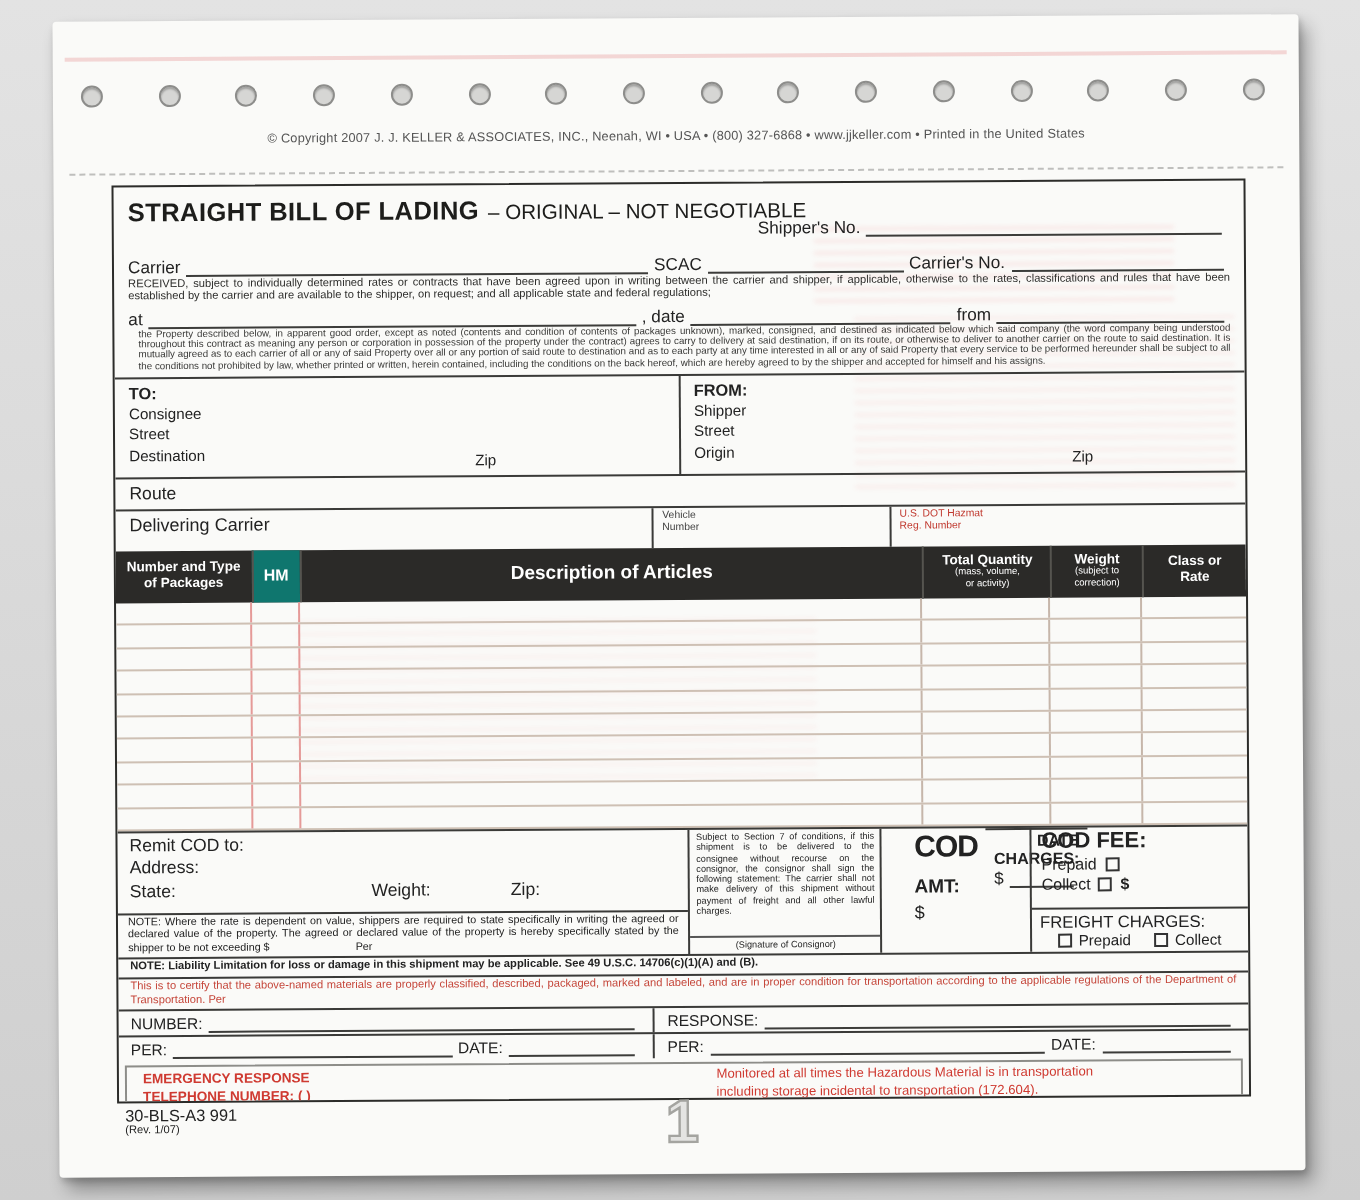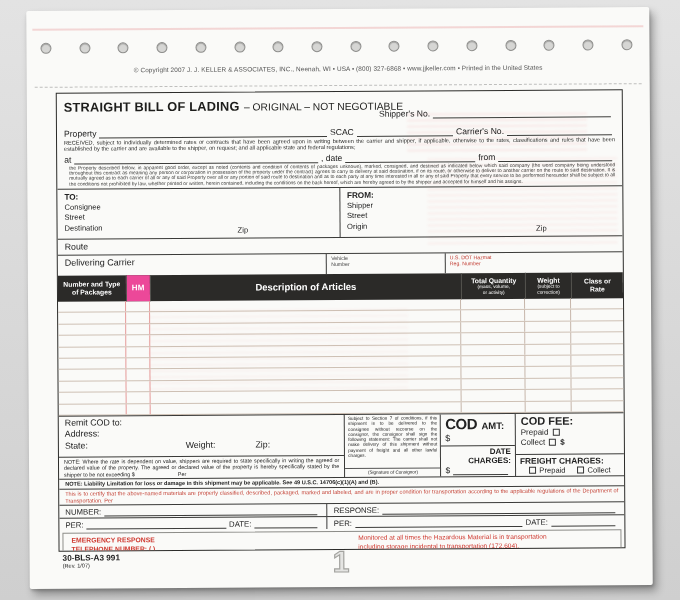--- a/index.html
+++ b/index.html
@@ -58,67 +58,67 @@
   .deliv-main { width:47.5%; padding:2px 7px; font-size:9px; }
   .deliv-cell { border-left:1px solid #3a3a38; padding:1px 4px; font-size:5.2px; line-height:1.2; white-space:pre-line; }
   .deliv-veh { width:21%; color:#444; }
   .deliv-dot { width:31.5%; color:#c0392f; }
 
   .thead { display:flex; background:#2b2a28; color:#fff; height:26px; }
   .th { display:flex; flex-direction:column; align-items:center; justify-content:center; text-align:center;
         font-weight:bold; font-size:6.8px; line-height:1.15; border-left:1px solid #55544f; white-space:pre-line;}
   .th:first-child { border-left:none; }
   .th .sub { font-weight:normal; font-size:4.8px; white-space:pre-line; }
-  .w0{width:12%;} .w1{width:4.2%; background:#ec4899;} .w2{width:55.2%;} .w3{width:11.3%;} .w4{width:8.1%;} .w5{flex:1;}
+  .w0{width:12%;} .w1{width:4.2%; background:#0f766e;} .w2{width:55.2%;} .w3{width:11.3%;} .w4{width:8.1%;} .w5{flex:1;}
   .w1.th{ font-size:8px; }
 
   .tbody { height:114px; }
   .trow { display:flex; height:11.4px; border-bottom:1px solid #cec0b4; }
   .tcell { height:100%; border-right:1px solid #c6b6aa; }
   .tcell.c0{width:12%; border-right-color:#e59a98;} .tcell.c1{width:4.2%; border-right-color:#e59a98;}
   .tcell.c2{width:55.2%;} .tcell.c3{width:11.3%;} .tcell.c4{width:8.1%;} .tcell.c5{flex:1; border-right:none;}
 
   .codSec { display:flex; border-top:1px solid #3a3a38; height:63px; }
   .cod-left { width:50.5%; display:flex; flex-direction:column; }
   .cod-addr { padding:1px 6px; font-size:8.8px; line-height:1.3; flex:1; }
   .cod-addr .inline { display:flex; gap:4px; }
   .cod-note { border-top:1px solid #3a3a38; font-size:5.4px; line-height:1.18; text-align:justify; padding:1px 5px; }
   .cod-sign { width:17%; border-left:1px solid #3a3a38; display:flex; flex-direction:column; font-size:4.6px; line-height:1.15; }
   .cod-sign .stmt { flex:1; padding:1px 3px; text-align:justify; }
   .cod-sign .cap { border-top:1px solid #555; text-align:center; padding:1px 0 2px; font-size:4.6px; }
-  .cod-amt { width:13.2%; border-left:1px solid #3a3a38; display:flex; flex-direction:column; }
+  .cod-amt { width:13.2%; border-left:1px solid #3a3a38; display:flex; flex-direction:row;padding-left:12px; }
   .amt-top { flex:1; padding:1px 4px; }
   .codBig { font-weight:bold; font-size:15px; letter-spacing:-.5px; font-stretch:condensed; }
   .amtLbl { font-size:9.5px; font-weight:bold; }
   .dollar { font-size:9px; display:block; }
   .tot { border-top:1px solid #3a3a38; padding:1px 4px; }
   .totLbl { font-weight:bold; font-size:8px; text-align:right; display:block; }
   .totFill { display:flex; font-size:8.5px; align-items:flex-end; }
   .cod-fee { flex:1; border-left:1px solid #3a3a38; display:flex; flex-direction:column; }
   .fee-top { flex:1; padding:1px 5px; }
   .feeLbl { font-weight:bold; font-size:11px; display:block; }
   .chkRow { display:flex; align-items:center; gap:4px; font-size:8px; margin-top:1px; }
   .chk { width:7px; height:7px; border:1px solid #333; display:inline-block; background:#fbfbf9; }
   .freight { border-top:1px solid #3a3a38; padding:1px 4px; }
-  .frLbl { font-weight:bold; font-size:8.4px; display:block; }
+  .frLbl { font-weight:normal; font-size:8.4px; display:block; }
   .frOpts { display:flex; gap:12px; font-size:7.6px; align-items:center; justify-content:center;}
   .frOpts .o { display:flex; gap:3px; align-items:center; }
 
   .liab { border-top:1px solid #3a3a38; font-size:5.6px; font-weight:bold; padding:1px 6px; height:10px; }
   .certify { border-top:1px solid #3a3a38; font-size:5.6px; color:#c5463a; line-height:1.2; padding:1px 6px; height:16px; text-align:justify;}
   .sigRow { border-top:1px solid #3a3a38; display:flex; height:13px; font-size:7.8px; }
   .sig-half { display:flex; align-items:flex-end; padding:0 6px 1px; }
   .sig-half.l { width:47.5%; border-right:1px solid #3a3a38; }
   .sig-half.r { flex:1; }
   .emerg { margin:2px 3px; border:1px solid #8d8d89; display:flex; justify-content:space-between; padding:2px 8px; height:24px; }
   .em-left { color:#cf3a31; font-weight:bold; font-size:6.8px; line-height:1.35; white-space:pre-line; }
   .em-right { color:#cf3a31; font-size:6.6px; line-height:1.35; white-space:pre-line; width:47%; }
 
   .footer { position:absolute; left:33px; top:543px; line-height:1.1; }
-  .formNum { font-weight:bold; font-size:8.2px; }
+  .formNum { font-weight:normal; font-size:8.2px; }
   .rev { font-size:5.6px; }
   .pageNum { position:absolute; left:0; right:0; top:536px; text-align:center;
              font-size:30px; font-weight:bold; color:#e4e4e2;
              -webkit-text-stroke:1.2px #a4a4a0; }
 </style>
 </head>
 <body>
 
 <div class="paper">
   <div class="pinkline"></div>
@@ -152,21 +152,21 @@
     <div class="titleRow">
       <span class="title-main">STRAIGHT BILL OF LADING</span>
       <span class="title-suffix">– ORIGINAL – NOT NEGOTIABLE</span>
       <div class="shippersNo">
         <span class="lbl">Shipper's No.</span>
         <span class="fill"></span>
       </div>
     </div>
 
     <div class="carrierRow">
-      <span class="lbl">Property</span>
+      <span class="lbl">Carrier</span>
       <span class="fill" style="flex:2.6"></span>
       <span class="lbl">SCAC</span>
       <span class="fill" style="flex:1.1"></span>
       <span class="lbl">Carrier's No.</span>
       <span class="fill" style="flex:1.2"></span>
     </div>
 
     <div class="fine">RECEIVED, subject to individually determined rates or contracts that have been agreed upon in writing between the carrier and shipper, if applicable, otherwise to the rates, classifications and rules that have been established by the carrier and are available to the shipper, on request; and all applicable state and federal regulations;</div>
 
     <div class="atRow">

